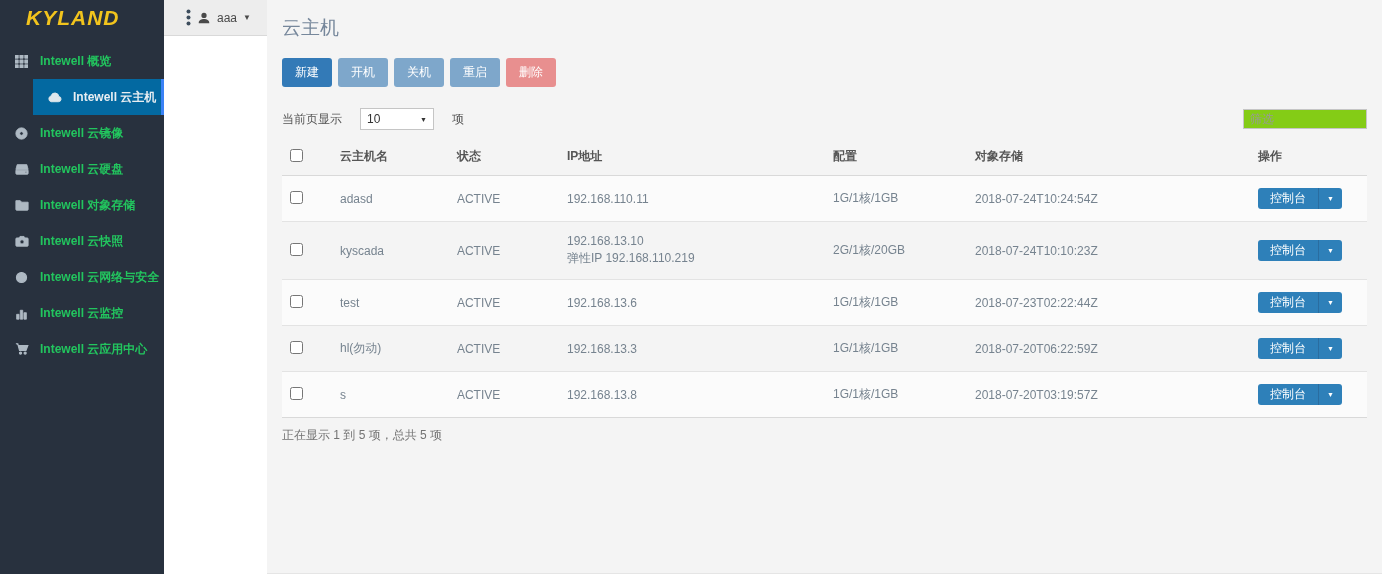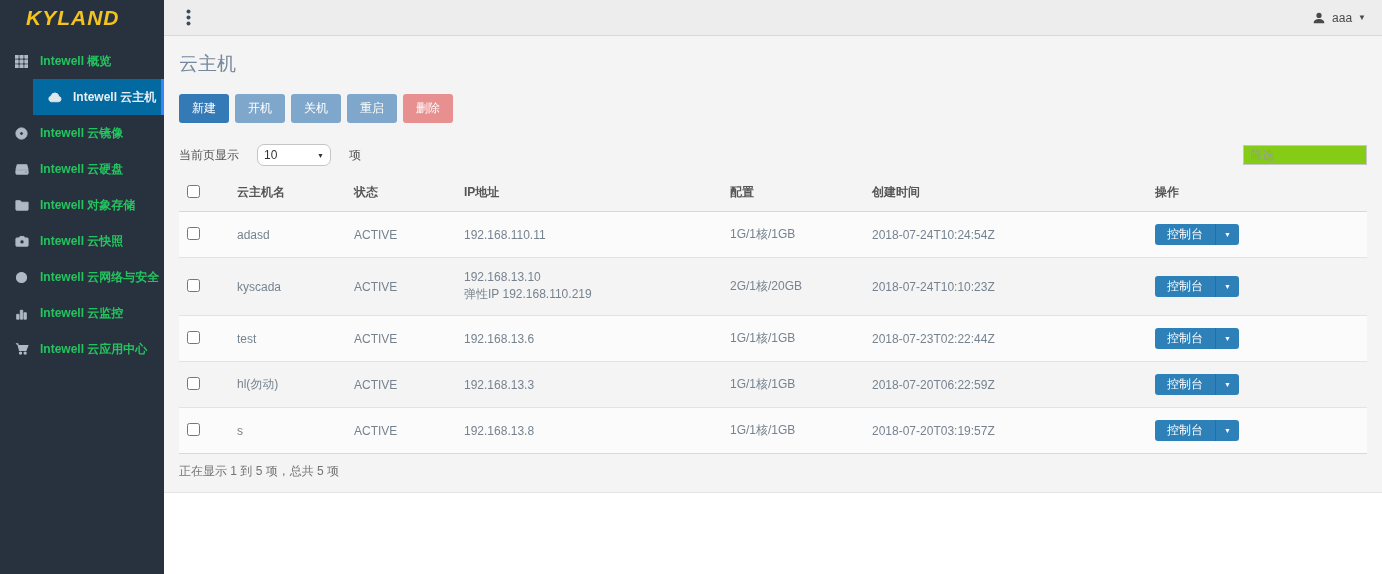--- a/index.html
+++ b/index.html
@@ -34,21 +34,21 @@
   .nav-item .nicon { width: 15px; height: 15px; display: inline-flex; align-items: center; justify-content: center; }
   .nav-item .nicon svg { fill: #aeb9c3; stroke: #aeb9c3; }
   .nav-item.active {
     background: #0369a1; color: #e8eef2;
     border-right: 3px solid #3b82f6;
     margin-left: 33px;
   }
   .nav-item.active .nicon svg { fill: #dfe7ec; stroke: #dfe7ec; }
 
   
-  .main { flex: 1; display: flex; flex-direction: column; background: #fff; }
+  .main { flex: 1; display: flex; flex-direction: row; background: #fff; }
 
   .topbar {
     height: 36px; background: #ededed;
     border-bottom: 1px solid #d9d9d9;
     display: flex; align-items: center; justify-content: space-between;
     padding: 0 16px;
   }
   .dots-btn { display: inline-flex; cursor: pointer; padding: 4px 6px; }
   .user-menu {
     display: inline-flex; align-items: center; gap: 6px;
@@ -73,21 +73,21 @@
   .btn-muted { background: #7ea7cb; }
   .btn-danger { background: #e88f8f; }
 
   .controls {
     margin-top: 21px; display: flex; align-items: center;
     justify-content: space-between;
   }
   .page-size { display: flex; align-items: center; gap: 18px; color: #555; }
   .fake-select {
     width: 74px; height: 22px; background: #fff;
-    border: 1px solid #c5c5c5; border-radius: 7px;
+    border: 1px solid #c5c5c5; border-radius: 0;
     display: inline-flex; align-items: center; justify-content: space-between;
     padding: 0 6px; color: #333; cursor: pointer;
   }
   .fake-select .caret { font-size: 7px; color: #333; }
   .filter-input {
     width: 124px; height: 20px; border: 1px solid #c5c5c5;
     padding: 2px 6px; font-size: 12px; color: #444;
     font-family: inherit; background: #84cc16;
   }
   .filter-input::placeholder { color: #999; }
@@ -279,21 +279,21 @@
       </div>
 
       <table>
         <thead>
           <tr>
             <th class="col-cb"><input type="checkbox" class="cb" style=""></th>
             <th class="col-name">云主机名</th>
             <th class="col-status">状态</th>
             <th class="col-ip">IP地址</th>
             <th class="col-config">配置</th>
-            <th class="col-created">创建时间</th>
+            <th class="col-created">对象存储</th>
             <th>操作</th>
           </tr>
         </thead>
         <tbody>
           <tr>
             <td><input type="checkbox" class="cb" style=""></td>
             <td>adasd</td>
             <td>ACTIVE</td>
             <td>192.168.110.11</td>
             <td>1G/1核/1GB</td>

